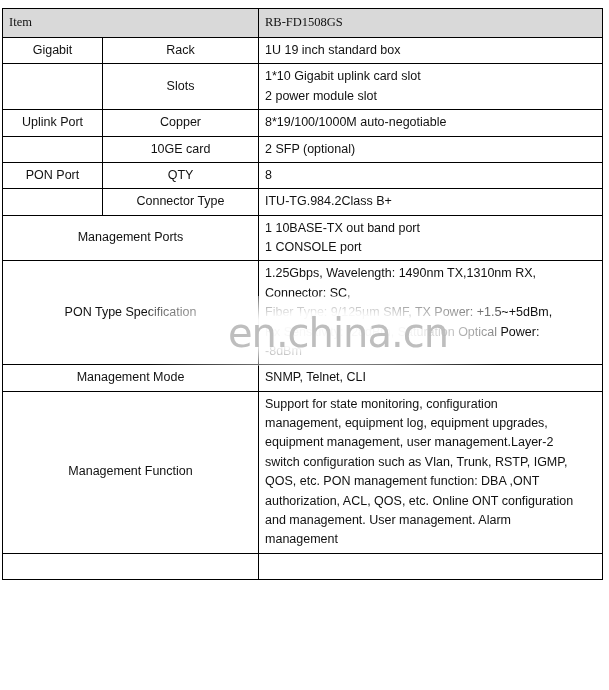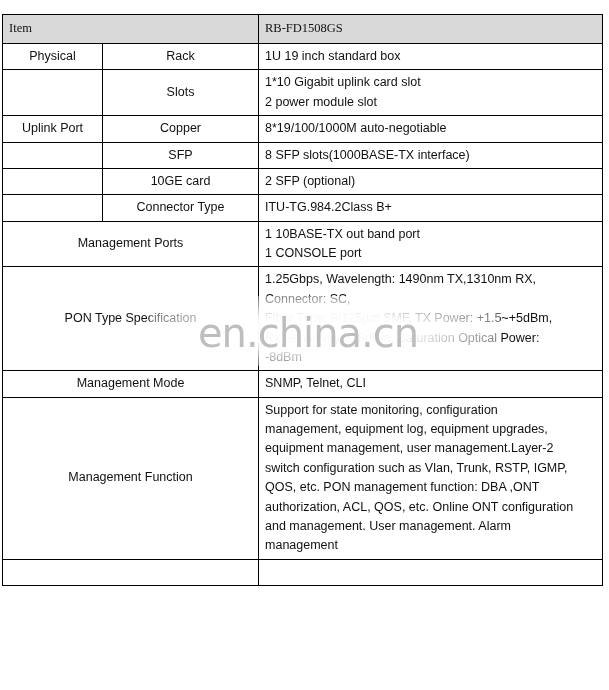--- a/index.html
+++ b/index.html
@@ -12,21 +12,21 @@
     height: 690px;
     overflow: hidden;
     font-family: "Liberation Sans", sans-serif;
     position: relative;
   }
 
   #spec-table {
     border-collapse: collapse;
     table-layout: fixed;
     width: 508px;
-    margin: 14px 0 0 2px;
+    margin: 8px 0 0 2px;
     position: relative;
     z-index: 2;
   }
 
   #spec-table td, #spec-table th {
     border: 1px solid #000000;
     padding: 3px 6px;
     font-size: 12.5px;
     line-height: 1.55;
     color: #111111;
@@ -61,21 +61,21 @@
   #watermark {
     position: absolute;
     left: 198px;
     top: 305px;
     width: 250px;
     height: 55px;
     z-index: 5;
     pointer-events: none;
     display: flex;
     align-items: center;
-    justify-content: flex-start;
+    justify-content: flex-end;
   }
   #watermark .wm-text {
     font-family: "DejaVu Sans", sans-serif;
     font-size: 40px;
     letter-spacing: -1px;
     color: #b9b9b9;
     opacity: 0.92;
     white-space: nowrap;
     line-height: 1;
   }
@@ -104,50 +104,50 @@
     <col class="col-b">
     <col class="col-c">
   </colgroup>
   <tbody>
     <tr>
       <th class="hdr-cell lft" colspan="2">Item</th>
       <th class="hdr-cell lft">RB-FD1508GS</th>
     </tr>
 
     <tr class="r-norm">
-      <td class="ctr">Physical</td>
+      <td class="ctr">Gigabit</td>
       <td class="ctr">Rack</td>
       <td class="lft">1U 19 inch standard box</td>
     </tr>
 
     <tr class="r-tall-a">
       <td class="ctr"></td>
       <td class="ctr">Slots</td>
       <td class="lft multi">1*10 Gigabit uplink card slot
 2 power module slot</td>
     </tr>
 
     <tr class="r-norm">
       <td class="ctr">Uplink Port</td>
       <td class="ctr">Copper</td>
       <td class="lft">8*19/100/1000M auto-negotiable</td>
     </tr>
 
-    <tr class="r-norm">
-      <td class="ctr"></td>
-      <td class="ctr">SFP</td>
-      <td class="lft">8 SFP slots(1000BASE-TX interface)</td>
-    </tr>
 
     <tr class="r-norm">
       <td class="ctr"></td>
       <td class="ctr">10GE card</td>
       <td class="lft">2 SFP (optional)</td>
     </tr>
 
+    <tr class="r-norm">
+      <td class="ctr">PON Port</td>
+      <td class="ctr">QTY</td>
+      <td class="lft">8</td>
+    </tr>
 
 
     <tr class="r-norm">
       <td class="ctr"></td>
       <td class="ctr">Connector Type</td>
       <td class="lft">ITU-TG.984.2Class B+</td>
     </tr>
 
 
     <tr>

